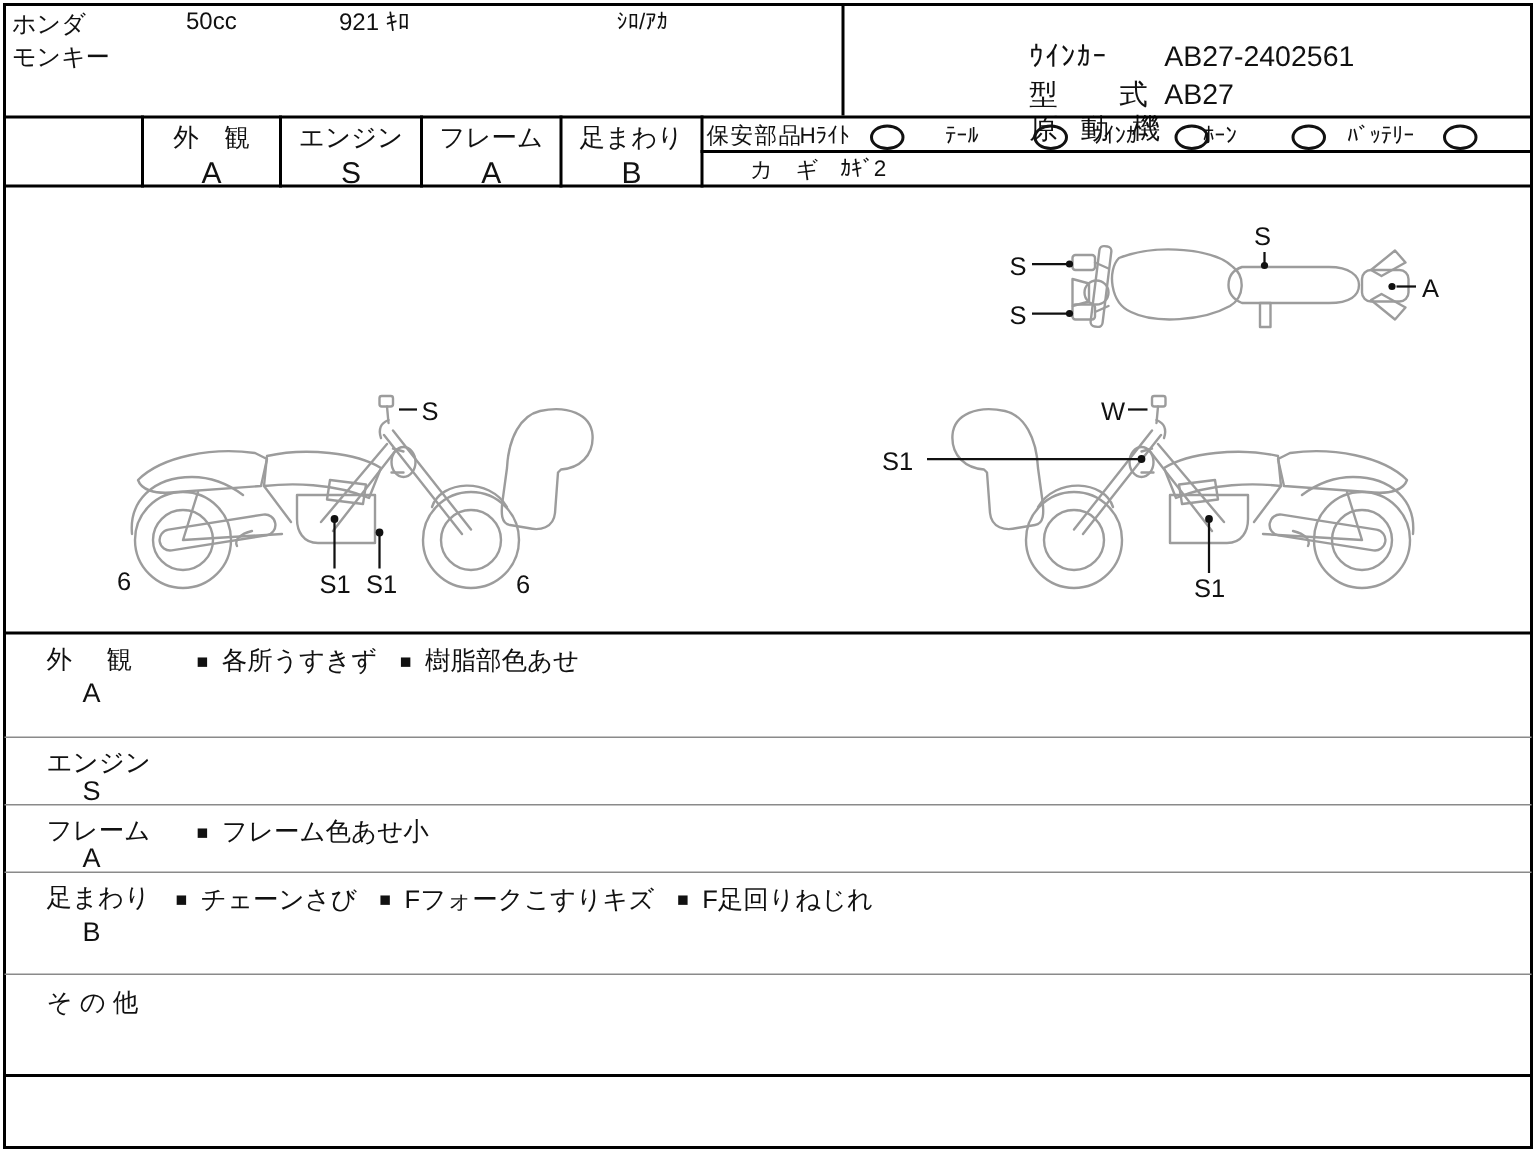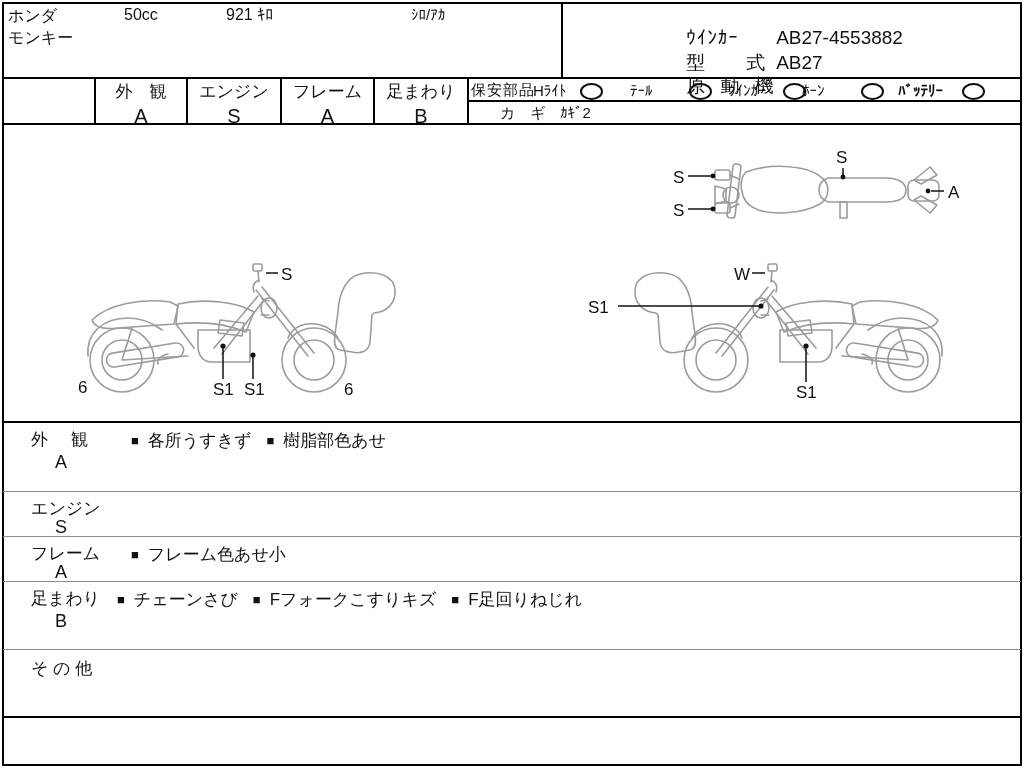--- a/index.html
+++ b/index.html
@@ -43,21 +43,21 @@
 
   <div class="h-text" style="left:8px;top:6px;">ホンダ</div>
   <div class="h-text" style="left:124px;top:6px;">50cc</div>
   <div class="h-text" style="left:226px;top:6px;">921 ｷﾛ</div>
   <div class="h-text h-color" style="left:380px;top:6px;margin-left:31px;">ｼﾛ/ｱｶ</div>
   <div class="h-text" style="left:8px;top:28px;">モンキー</div>
 
   <div class="vl" style="left:561px;top:4px;height:73px;"></div>
 
   <div class="hr-row" style="top:5px;">
-    <span class="hr-label">ｳｲﾝｶｰ</span><span>AB27-4553882</span>
+    <span class="hr-label">ｳｲﾝｶｰ</span><span>AB27-2402561</span>
   </div>
   <div class="hr-row" style="top:28px;">
     <span class="hr-label">型　　式</span><span>AB27</span>
   </div>
   <div class="hr-row" style="top:51px;">
     <span class="hr-label" style="letter-spacing:5px;">原 動 機</span><span></span>
   </div>
 
   <div class="hl" style="left:2px;top:77px;width:1020px;"></div>
   <div class="hl" style="left:2px;top:123px;width:1020px;"></div>
@@ -86,21 +86,21 @@
 
   <div class="sf-title">保安部品</div>
   <div class="sf-label" style="left:533px;">Hﾗｲﾄ</div>
   <div class="sf-circle" style="left:580px;"></div>
   <div class="sf-label" style="left:630px;">ﾃｰﾙ</div>
   <div class="sf-circle" style="left:689px;"></div>
   <div class="sf-label" style="left:728px;">ｳｲﾝｶｰ</div>
   <div class="sf-circle" style="left:783px;"></div>
   <div class="sf-label" style="left:802px;">ﾎｰﾝ</div>
   <div class="sf-circle" style="left:861px;"></div>
-  <div class="sf-label" style="left:898px;font-weight:bold;">ﾊﾞｯﾃﾘｰ</div>
+  <div class="sf-label" style="left:898px;">ﾊﾞｯﾃﾘｰ</div>
   <div class="sf-circle" style="left:962px;"></div>
 
   <div class="hl" style="left:467px;top:100px;width:555px;"></div>
   <div class="sf-key" style="left:500px;">カ　ギ</div>
   <div class="sf-key" style="left:560px;">ｶｷﾞ2</div>
 
   <svg class="abs" style="left:660px;top:138px;" width="310" height="100" viewBox="0 0 310 100">
     <g fill="none" stroke-width="1.6" stroke-linecap="round" stroke-linejoin="round" stroke="#9c9c9c">
       <rect x="55" y="32" width="15" height="10" rx="2"></rect>
       <rect x="55" y="65" width="15" height="10" rx="2"></rect>

